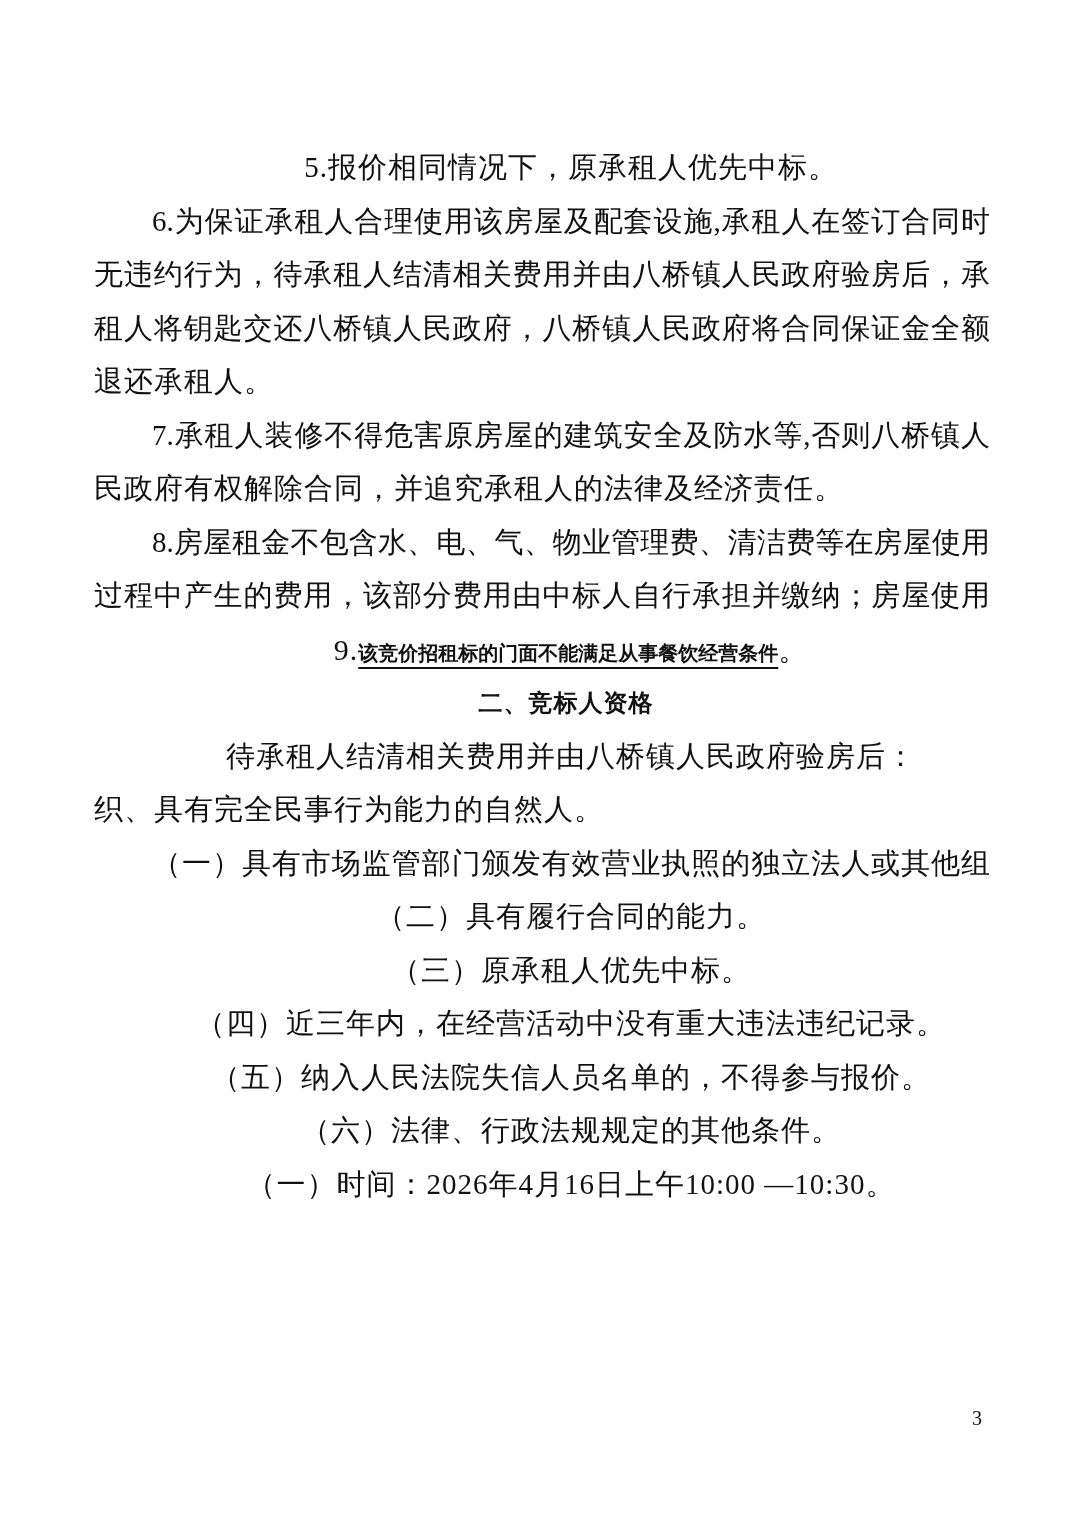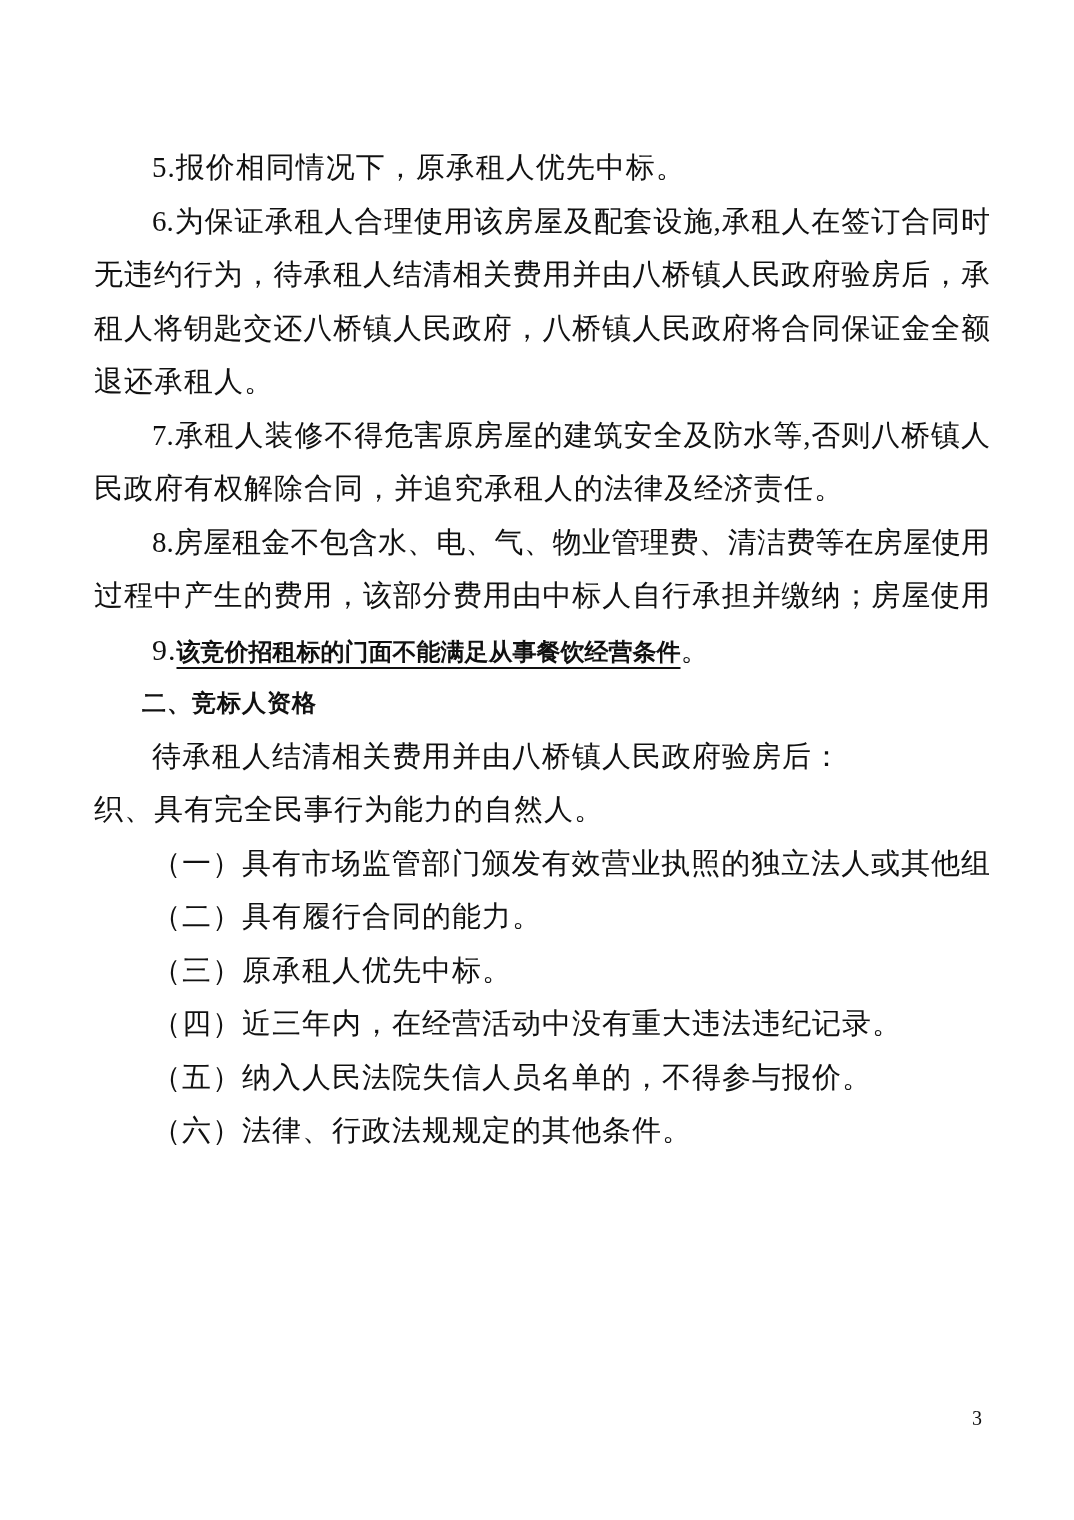--- a/index.html
+++ b/index.html
@@ -33,34 +33,35 @@
     letter-spacing: 1px;
   }
   .just {
     white-space: normal;
     text-align: justify;
     text-align-last: justify;
     letter-spacing: 0;
   }
   .indent {
     text-indent: 2em;
+    text-align: center;
   }
   .heading {
     font-family: "Liberation Sans", "DejaVu Sans", sans-serif;
     font-weight: 700;
     font-size: 24px;
     letter-spacing: 1px;
   }
   .clause9-num {
     font-size: 30px;
   }
   .emph {
     font-family: "Liberation Sans", "DejaVu Sans", sans-serif;
     font-weight: 700;
-    font-size: 24px;
+    font-size: 20px;
     text-decoration: underline;
     text-decoration-thickness: 2px;
     text-underline-offset: 7px;
     letter-spacing: 0;
   }
   .page-number {
     position: absolute;
     top: 1406px;
     right: 92px;
     font-size: 20px;
@@ -96,17 +97,18 @@
 
     <p class="ln">织、具有完全民事行为能力的自然人。</p>
     <p class="ln indent just">（一）具有市场监管部门颁发有效营业执照的独立法人或其他组</p>
     <p class="ln indent">（二）具有履行合同的能力。</p>
     <p class="ln indent">（三）原承租人优先中标。</p>
     <p class="ln indent">（四）近三年内，在经营活动中没有重大违法违纪记录。</p>
     <p class="ln indent">（五）纳入人民法院失信人员名单的，不得参与报价。</p>
     <p class="ln indent">（六）法律、行政法规规定的其他条件。</p>
 
 
+    <p class="ln indent">（一）时间：2026年4月16日上午10:00 —10:30。</p>
 
   </div>
 
   <div class="page-number">3</div>
 </div>
 
 </body></html>

